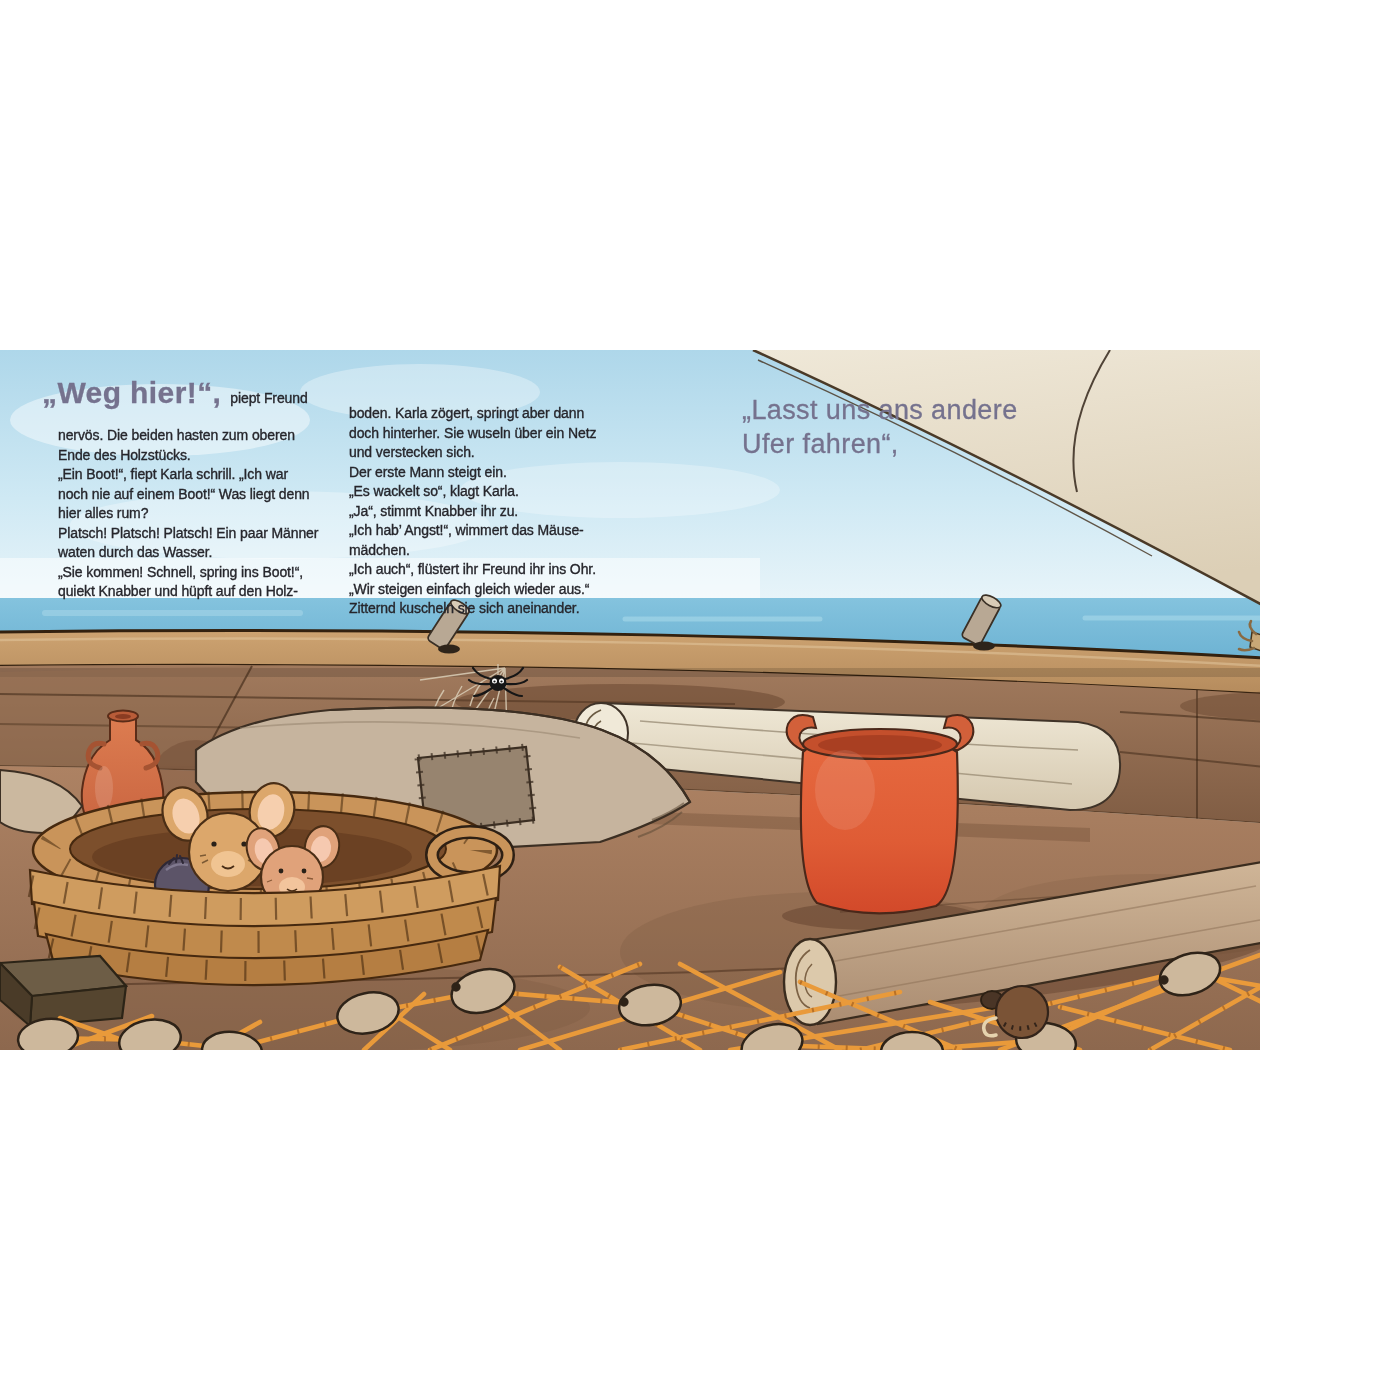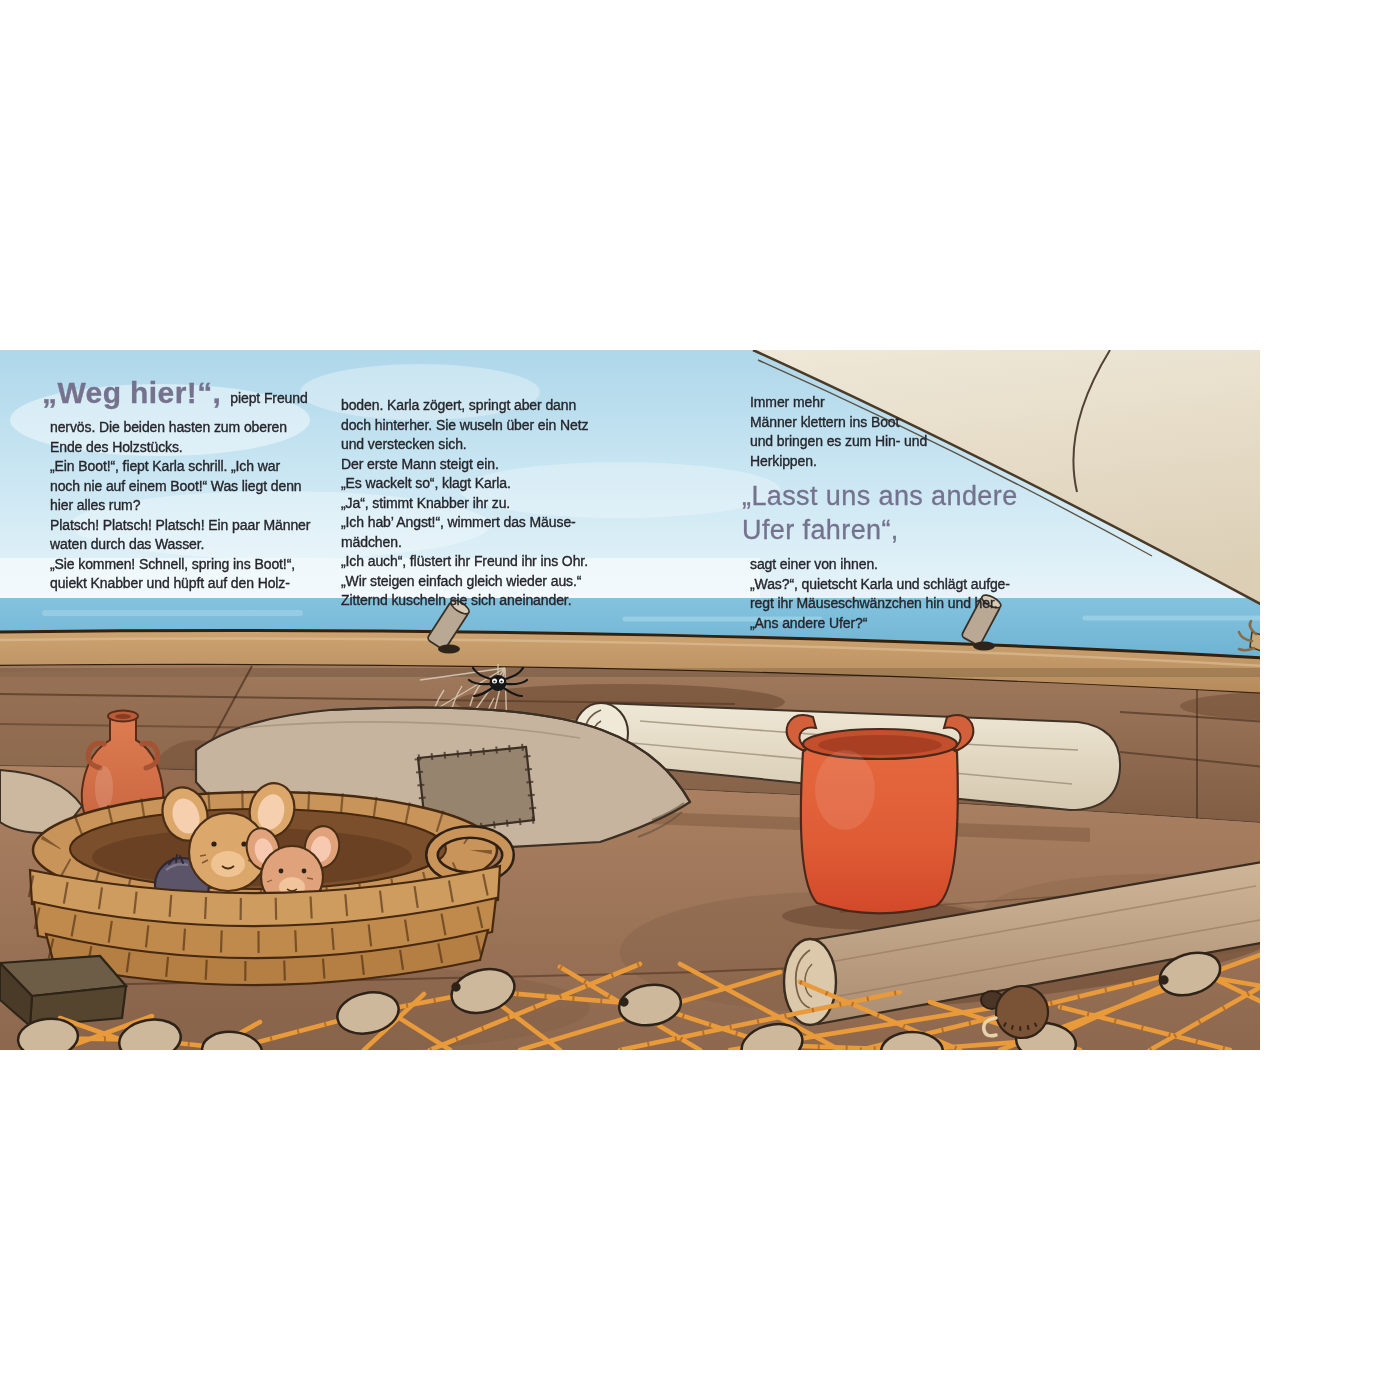--- a/index.html
+++ b/index.html
@@ -1,21 +1,21 @@
 <!DOCTYPE html>
 <html><head>
 <meta charset="utf-8">
 <style>
   html,body{margin:0;padding:0;background:#ffffff;}
   body{width:1400px;height:1400px;position:relative;font-family:"Liberation Sans",sans-serif;}
   .spread{position:absolute;left:0;top:350px;width:1260px;height:700px;overflow:hidden;}
   svg.art{position:absolute;left:0;top:0;}
   .textcol{position:absolute;color:#26262c;font-size:14px;line-height:19.5px;
            -webkit-text-stroke:0.35px #26262c;letter-spacing:-0.1px;z-index:5;}
-  .textcol p{margin:8px;}
+  .textcol p{margin:16px;}
   .lines{white-space:pre;}
   .col1-line1{display:flex;align-items:baseline;gap:9px;margin:0 0 5px 0 !important;}
   .display{font-weight:bold;color:#75728e;-webkit-text-stroke:0.3px #75728e;letter-spacing:0.4px;}
   .display.sz1{font-size:30px;line-height:34px;}
   .display-block{font-size:27px;line-height:34px;white-space:pre;margin:8px 0 7px 0 !important;
                  font-weight:normal;color:#75728e;-webkit-text-stroke:0.3px #75728e;letter-spacing:0.4px;}
   .col1{left:42px;top:26px;}
   .col2{left:333px;top:38px;}
   .col3{left:742px;top:35px;}
 </style>
@@ -370,25 +370,17 @@
 „Es wackelt so“, klagt Karla.
 „Ja“, stimmt Knabber ihr zu.
 „Ich hab’ Angst!“, wimmert das Mäuse-
 mädchen.
 „Ich auch“, flüstert ihr Freund ihr ins Ohr.
 „Wir steigen einfach gleich wieder aus.“
 Zitternd kuscheln sie sich aneinander.</p>
   </div>
 
   <div class="textcol col3">
-    <p class="lines">Immer mehr
-Männer klettern ins Boot
-und bringen es zum Hin- und
-Herkippen.</p>
     <p class="display-block">„Lasst uns ans andere
 Ufer fahren“,</p>
-    <p class="lines">sagt einer von ihnen.
-„Was?“, quietscht Karla und schlägt aufge-
-regt ihr Mäuseschwänzchen hin und her.
-„Ans andere Ufer?“</p>
   </div>
 
 </div>
 
 </body></html>

